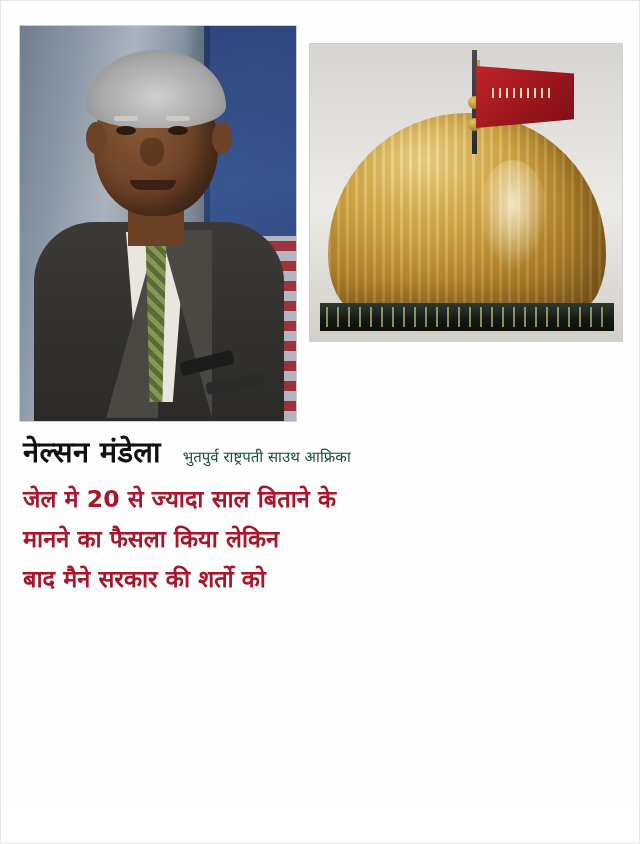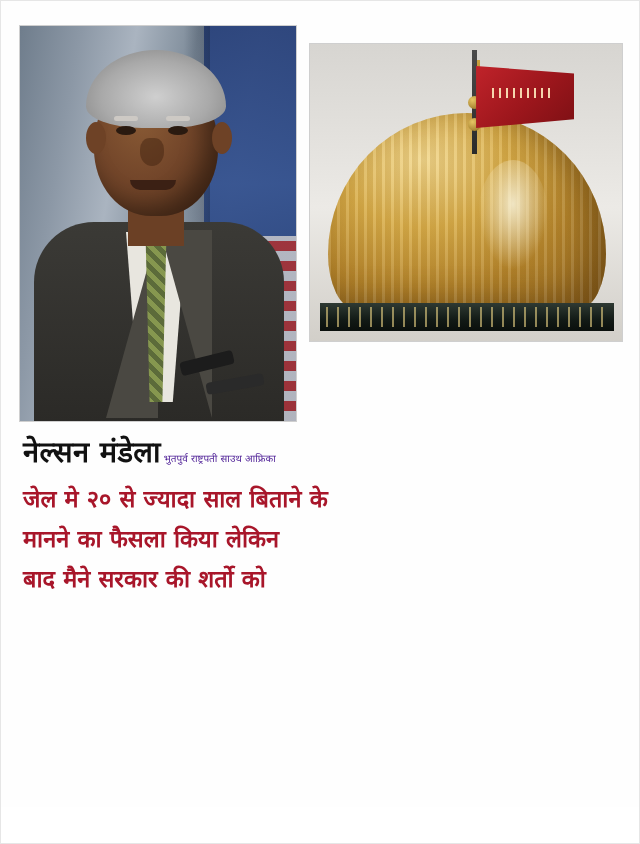--- a/index.html
+++ b/index.html
@@ -325,32 +325,32 @@
   .knob-a { top: 52px; }
   .knob-b { top: 74px; }
   
   .caption {
     position: absolute;
     left: 22px;
     top: 430px;
     width: 600px;
     display: flex;
     align-items: baseline;
-    gap: 3px;
+    gap: 22px;
   }
   .caption-name {
     font-size: 29px;
     font-weight: bold;
     color: #111111;
     letter-spacing: .3px;
     white-space: nowrap;
   }
   .caption-sub {
-    font-size: 10px;
-    color: #4c1d95;
+    font-size: 15px;
+    color: #14532d;
     white-space: nowrap;
   }
   .quote {
     position: absolute;
     left: 22px;
     top: 478px;
     width: 604px;
     color: #a8162a;
     font-size: 23.5px;
     font-weight: bold;
@@ -418,20 +418,20 @@
     </div>
 
   </div>
 
   <div class="caption">
     <span class="caption-name">नेल्सन मंडेला</span>
     <span class="caption-sub">भुतपुर्व राष्ट्रपती साउथ आफ्रिका</span>
   </div>
 
   <div class="quote">
-    <div class="line">जेल मे २० से ज्यादा साल बिताने के</div>
+    <div class="line">जेल मे 20 से ज्यादा साल बिताने के</div>
     <div class="line">मानने का फैसला किया लेकिन</div>
     <div class="line">बाद मैने सरकार की शर्तो को</div>
   </div>
 
   <div class="bottom-pad"></div>
 
 </div>
 
 </body></html>

